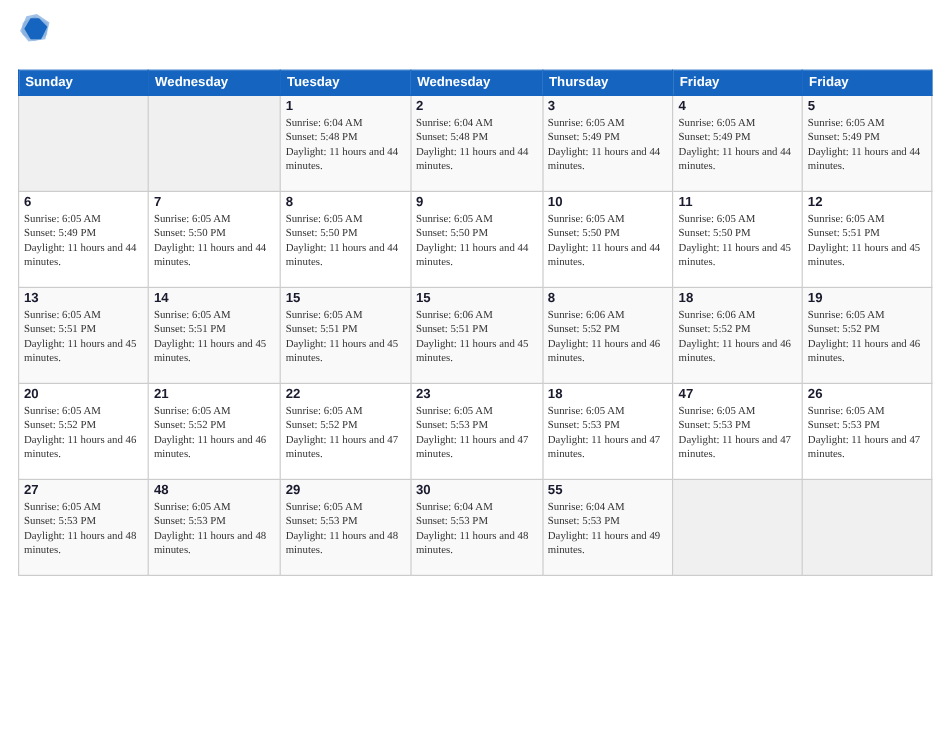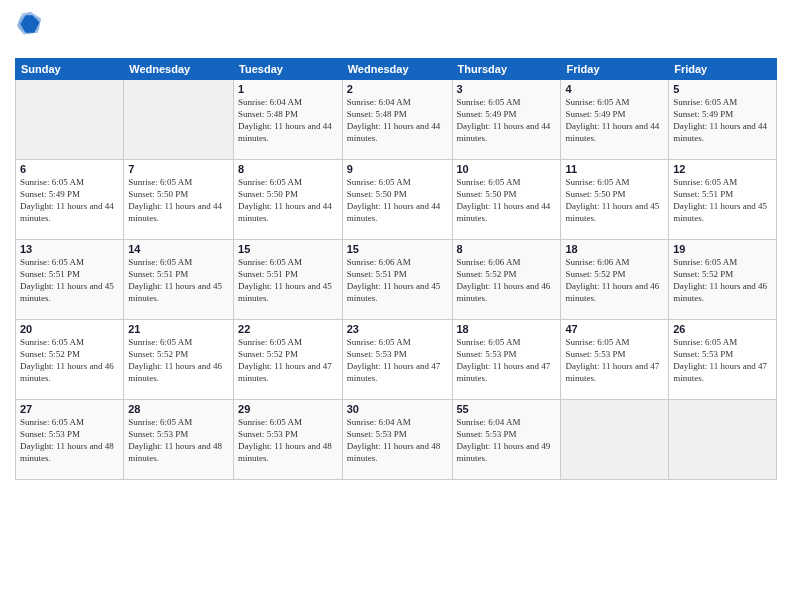--- a/index.html
+++ b/index.html
@@ -299,21 +299,21 @@
           </td>
         </tr>
         <tr>
           <td>
             <span class="day-num">27</span>
             <div class="day-info" style="white-space: pre-line;">Sunrise: 6:05 AM
 Sunset: 5:53 PM
 Daylight: 11 hours and 48 minutes.</div>
           </td>
           <td>
-            <span class="day-num">28</span>
+            <span class="day-num">48</span>
             <div class="day-info" style="white-space: pre-line;">Sunrise: 6:05 AM
 Sunset: 5:53 PM
 Daylight: 11 hours and 48 minutes.</div>
           </td>
           <td>
             <span class="day-num">29</span>
             <div class="day-info" style="white-space: pre-line;">Sunrise: 6:05 AM
 Sunset: 5:53 PM
 Daylight: 11 hours and 48 minutes.</div>
           </td>

